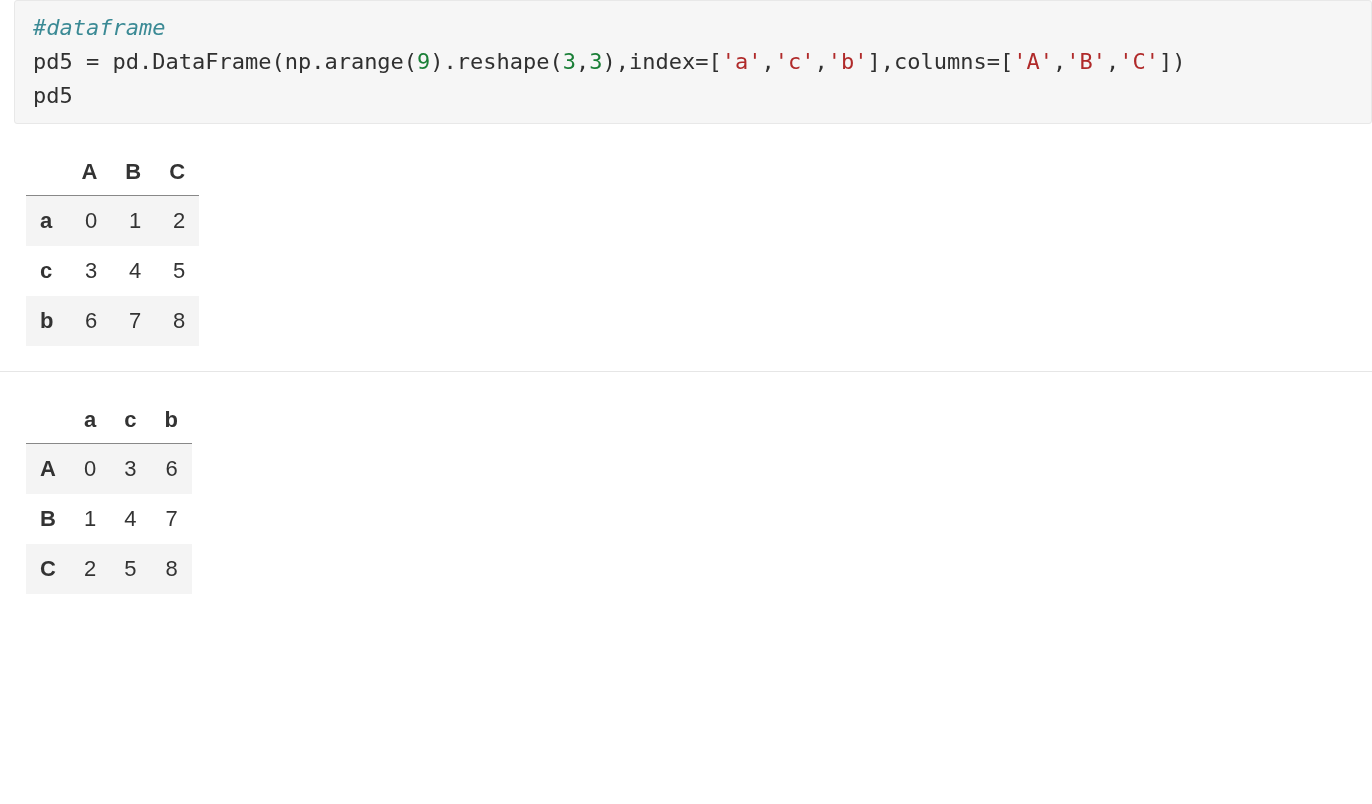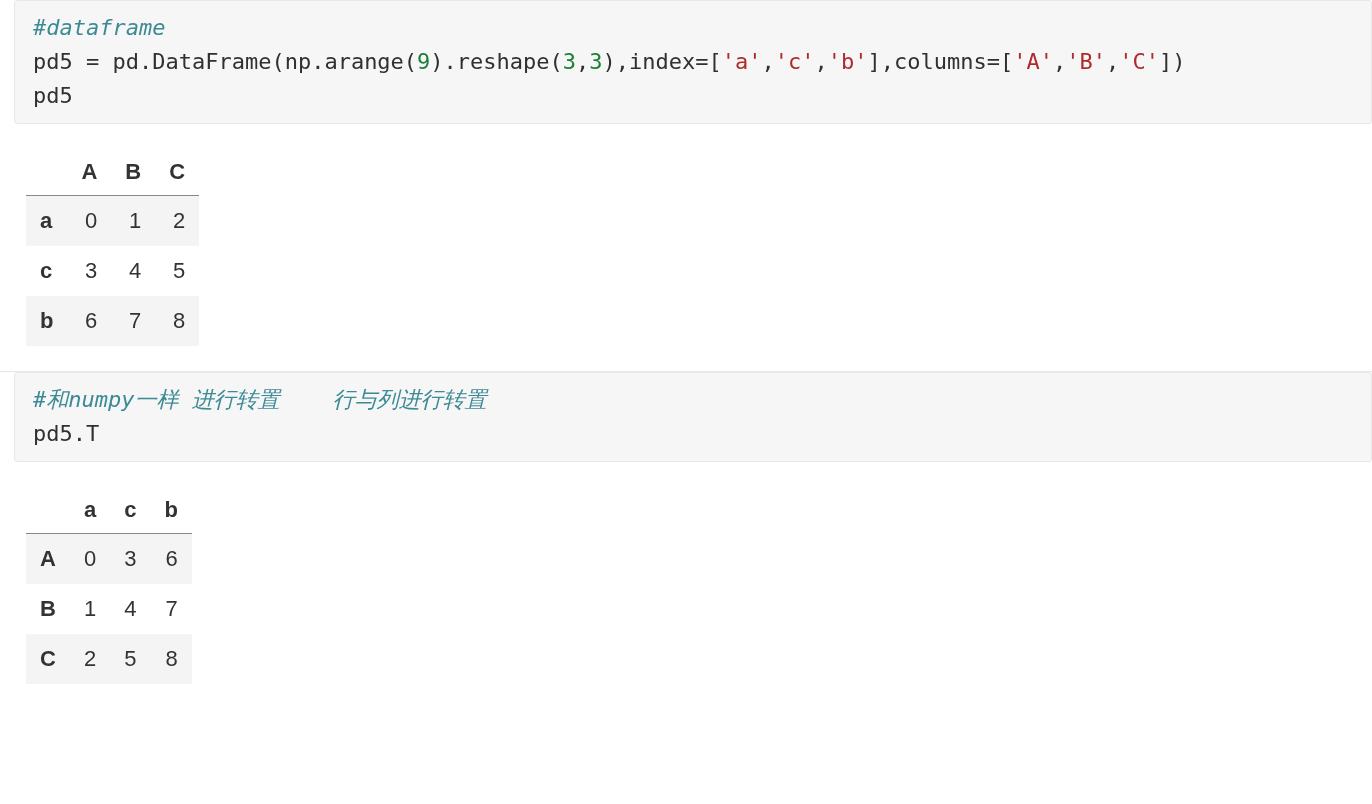--- a/index.html
+++ b/index.html
@@ -114,24 +114,20 @@
           <td>8</td>
         </tr>
       </tbody>
     </table>
   </div>
 </div>
 
 <div class="sep"></div>
 
 <div class="cell-block">
-  <div class="code-cell">
-    <pre><span class="comment">#和numpy一样 进行转置    行与列进行转置</span>
-<span>pd5.T</span></pre>
-  </div>
 
   <div class="output-area">
     <table class="df">
       <thead>
         <tr>
           <th></th>
           <th>a</th>
           <th>c</th>
           <th>b</th>
         </tr>

